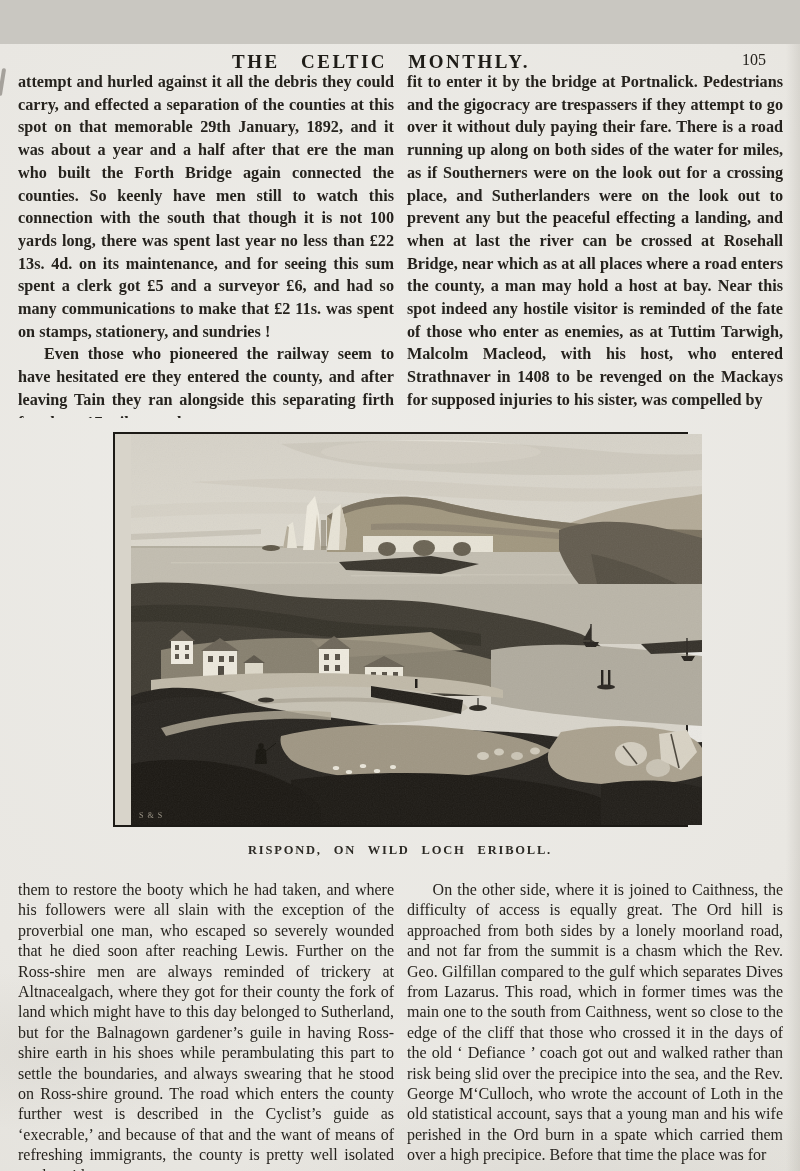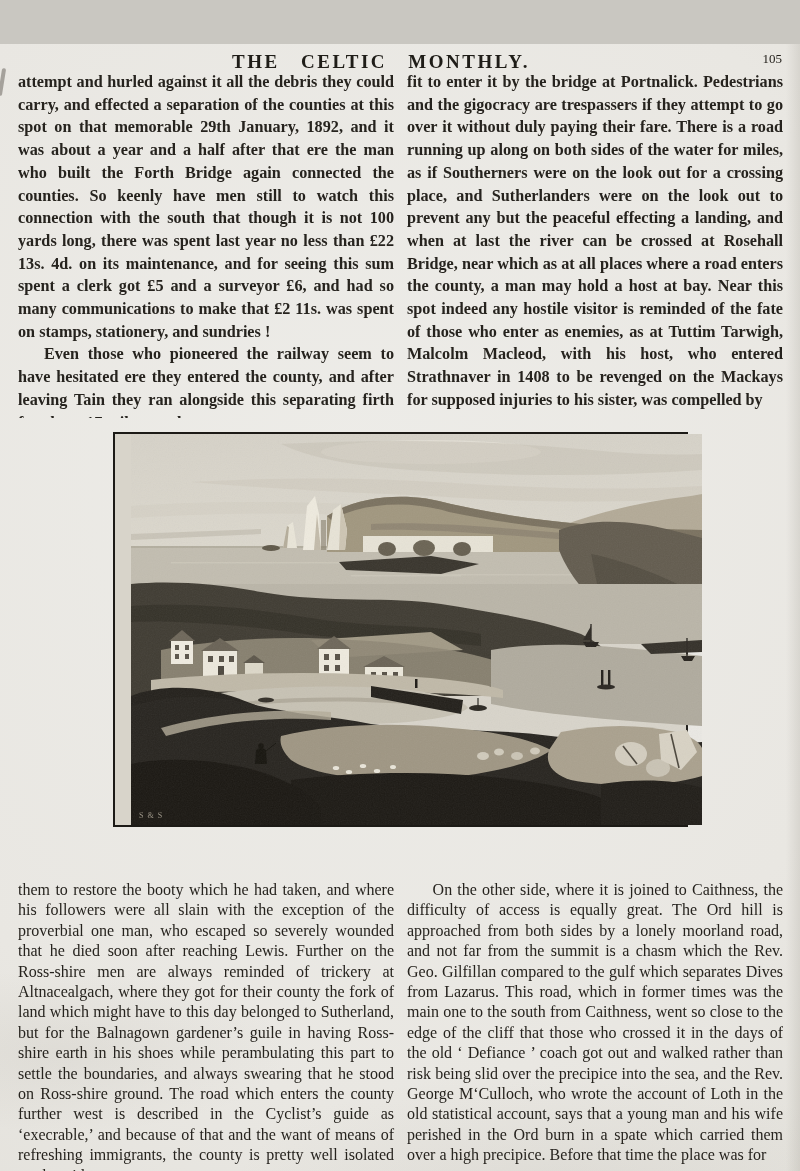--- a/index.html
+++ b/index.html
@@ -13,21 +13,21 @@
       radial-gradient(120% 95% at 45% 38%, #edecE8 0%, #e9e7e2 55%, #e2e0da 85%, #dbd9d2 100%);
     color:#26231e;
     margin-top:44px;
   }
   .corner-nick{position:absolute;left:0;top:24px;width:4px;height:28px;
     background:rgba(62,58,50,.40);transform:rotate(9deg);border-radius:2px;}
   .header-title{
     position:absolute;top:7px;left:0;width:762px;text-align:center;
     font-weight:bold;font-size:19px;letter-spacing:2.5px;word-spacing:14px;color:#1f1d18;
   }
-  .page-number{position:absolute;top:7px;right:18px;font-size:13px;color:#24211c;}
+  .page-number{position:absolute;top:7px;right:34px;font-size:16px;color:#24211c;}
   .row{position:absolute;left:18px;width:765px;display:flex;gap:13px;}
   .row-top{top:27px;height:347px;overflow:hidden;font-weight:bold;}
   .row-bottom{top:836px;height:330px;overflow:hidden;gap:13px;}
   .col{flex:1 1 0;min-width:0;}
   .body-text{margin:0;text-align:justify;font-size:16.2px;line-height:22.7px;color:#26231e;}
   .row-bottom .body-text{font-size:16px;line-height:20.4px;}
   .indent{text-indent:1.6em;}
   .figure-frame{
     position:absolute;left:113px;top:388px;width:575px;height:395px;
     border:2px solid #1c1a16;box-sizing:border-box;background:#d8d4ca;padding-left:16px;
@@ -218,20 +218,21 @@
         <path d="M125,316 Q130,312 135,316 L136,330 L124,330 Z"></path>
         <line x1="135" y1="317" x2="145" y2="309" stroke="#17150f" stroke-width="1"></line>
       </g>
 
       <text x="8" y="384" font-size="8" letter-spacing="1" fill="#9b9486">S &amp; S</text>
 
       <rect width="571" height="391" filter="url(#grain)" opacity="0.08"></rect>
     </svg>
   </div>
 
+  <div class="fig-caption">RISPOND, ON WILD LOCH ERIBOLL.</div>
 
   <div class="row row-bottom">
     <div class="col">
       <p class="body-text">them to restore the booty which he had taken, and where his followers were all slain with the exception of the proverbial one man, who escaped so severely wounded that he died soon after reaching Lewis.  Further on the Ross-shire men are always reminded of trickery at Altnacealgach, where they got for their county the fork of land which might have to this day belonged to Sutherland, but for the Balnagown gardener’s guile in having Ross-shire earth in his shoes while perambulating this part to settle the boundaries, and always swearing that he stood on Ross-shire ground.  The road which enters the county further west is described in the Cyclist’s guide as ‘execrable,’ and because of that and the want of means of refreshing immigrants, the county is pretty well isolated on that side.</p>
     </div>
     <div class="col">
       <p class="body-text indent">On the other side, where it is joined to Caithness, the difficulty of access is equally great. The Ord hill is approached from both sides by a lonely moorland road, and not far from the summit is a chasm which the Rev. Geo. Gilfillan compared to the gulf which separates Dives from Lazarus.  This road, which in former times was the main one to the south from Caithness, went so close to the edge of the cliff that those who crossed it in the days of the old ‘ Defiance ’ coach got out and walked rather than risk being slid over the precipice into the sea, and the Rev. George M‘Culloch, who wrote the account of Loth in the old statistical account, says that a young man and his wife perished in the Ord burn in a spate which carried them over a high precipice.  Before that time the place was for</p>
     </div>
   </div>
 

